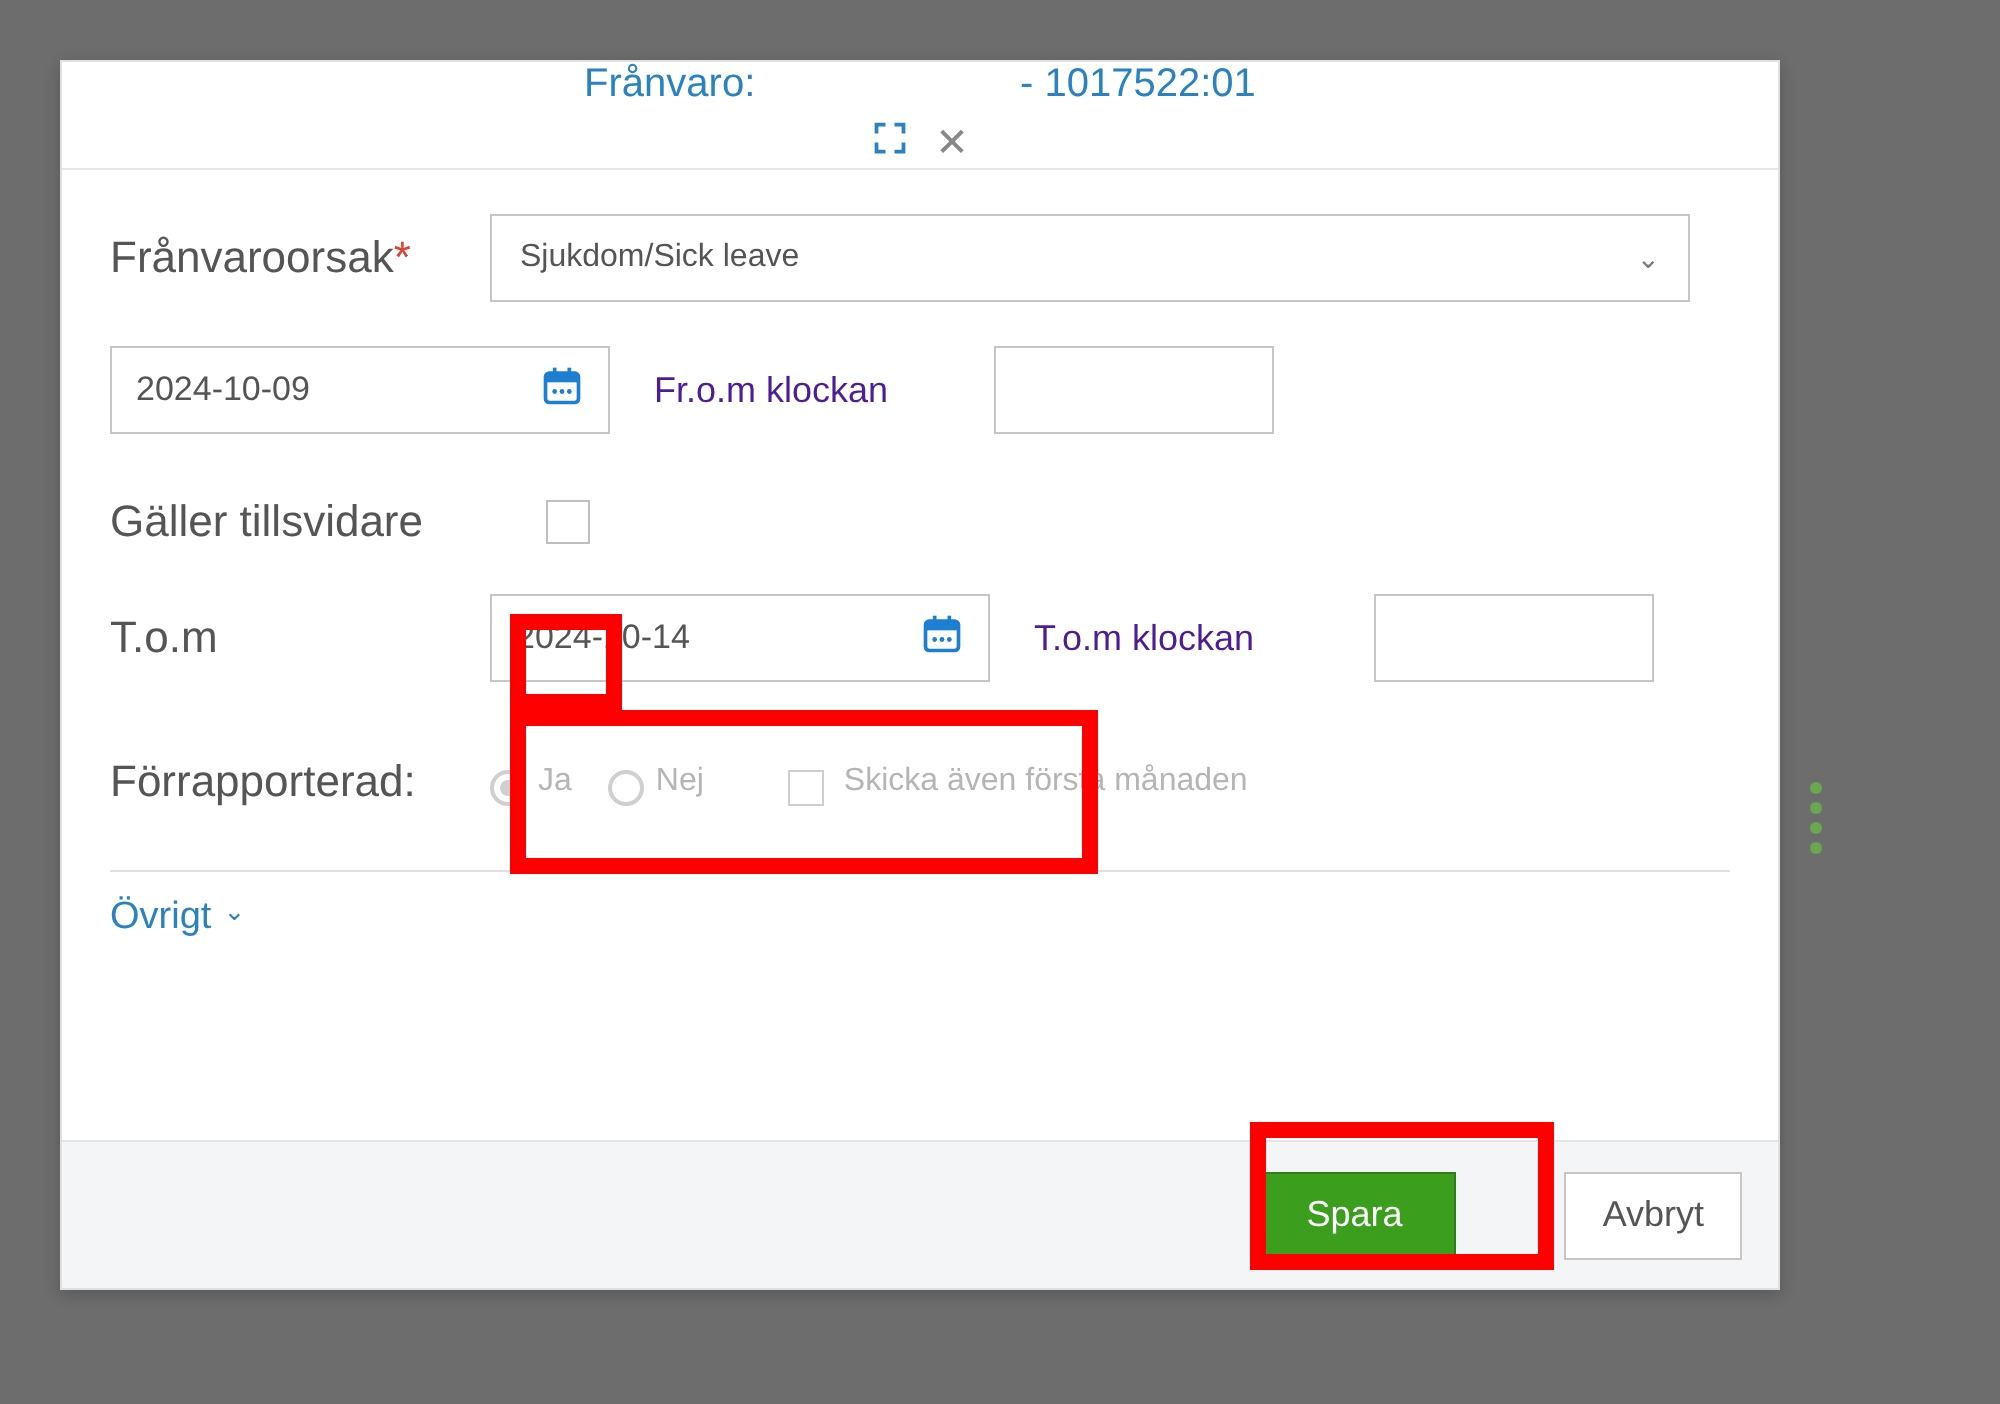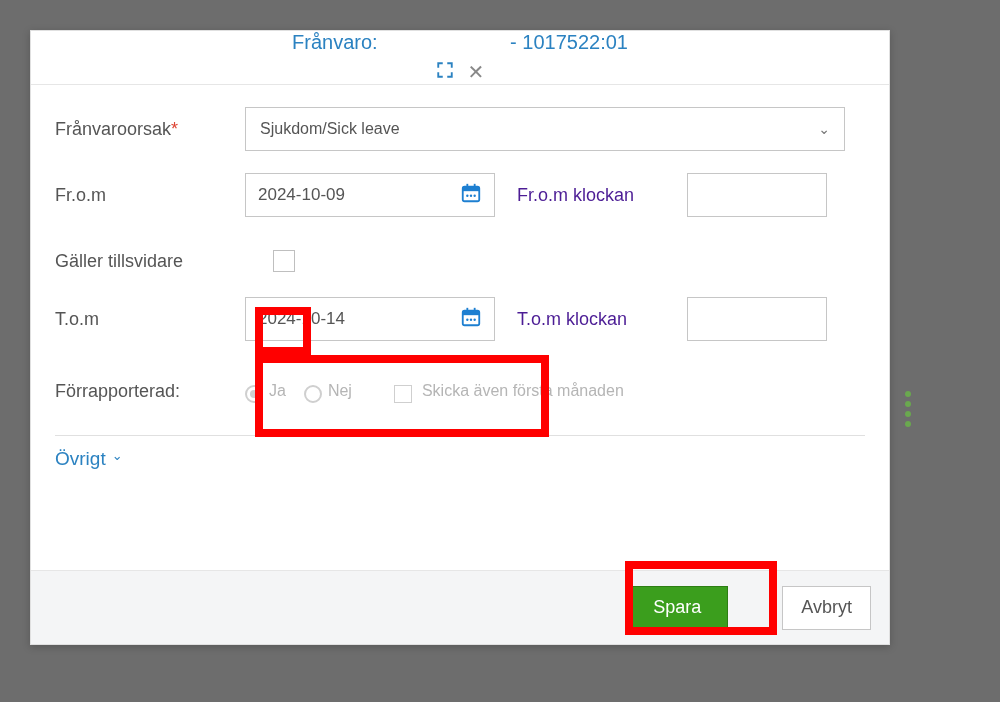--- a/index.html
+++ b/index.html
@@ -35,21 +35,21 @@
 
   .dialog-title { color: #2b82c1; font-size: 20px; display:flex; gap:8px;}
   .title-left { width: 210px; }
   .header-actions { display: flex; align-items: center; gap: 14px; }
   .expand-icon { color: #2b82c1; font-size: 18px; cursor: pointer; }
   .close-icon  { color: #888; font-size: 20px; cursor: pointer; }
 
   .dialog-body { flex: 1; padding: 22px 24px 10px 24px; position: relative; }
 
   .form-row { display: flex; align-items: center; margin-bottom: 22px; min-height: 44px; }
-  .label-col { width: 190px; color: #555; font-size: 18px; }
+  .label-col { width: 190px; color: #555; font-size: 22px; }
   .req { color: #d43; }
 
   .select-wrap {
     flex: 1; max-width: 600px;
     height: 44px;
     border: 1px solid #c6c6c6;
     display: flex; align-items: center;
     justify-content: space-between;
     padding: 0 14px;
     color: #555;
@@ -156,21 +156,20 @@
       <div class="label-col">
         <span>Frånvaroorsak</span><span class="req">*</span>
       </div>
       <div class="select-wrap">
         <span>Sjukdom/Sick leave</span>
         <span class="chevron">⌄</span>
       </div>
     </div>
 
     <div class="form-row">
-      <div class="label-col">Fr.o.m</div>
       <div class="date-input">
         <span>2024-10-09</span>
         <span class="cal-icon">
           <svg viewBox="0 0 24 24" fill="#1d7fd1">
               <rect x="3" y="5" width="18" height="16" rx="2" fill="none" stroke="#1d7fd1" stroke-width="2"></rect>
               <rect x="3" y="5" width="18" height="5" fill="#1d7fd1"></rect>
               <line x1="8" y1="2" x2="8" y2="7" stroke="#1d7fd1" stroke-width="2"></line>
               <line x1="16" y1="2" x2="16" y2="7" stroke="#1d7fd1" stroke-width="2"></line>
               <circle cx="8" cy="15" r="1.3"></circle>
               <circle cx="12" cy="15" r="1.3"></circle>

